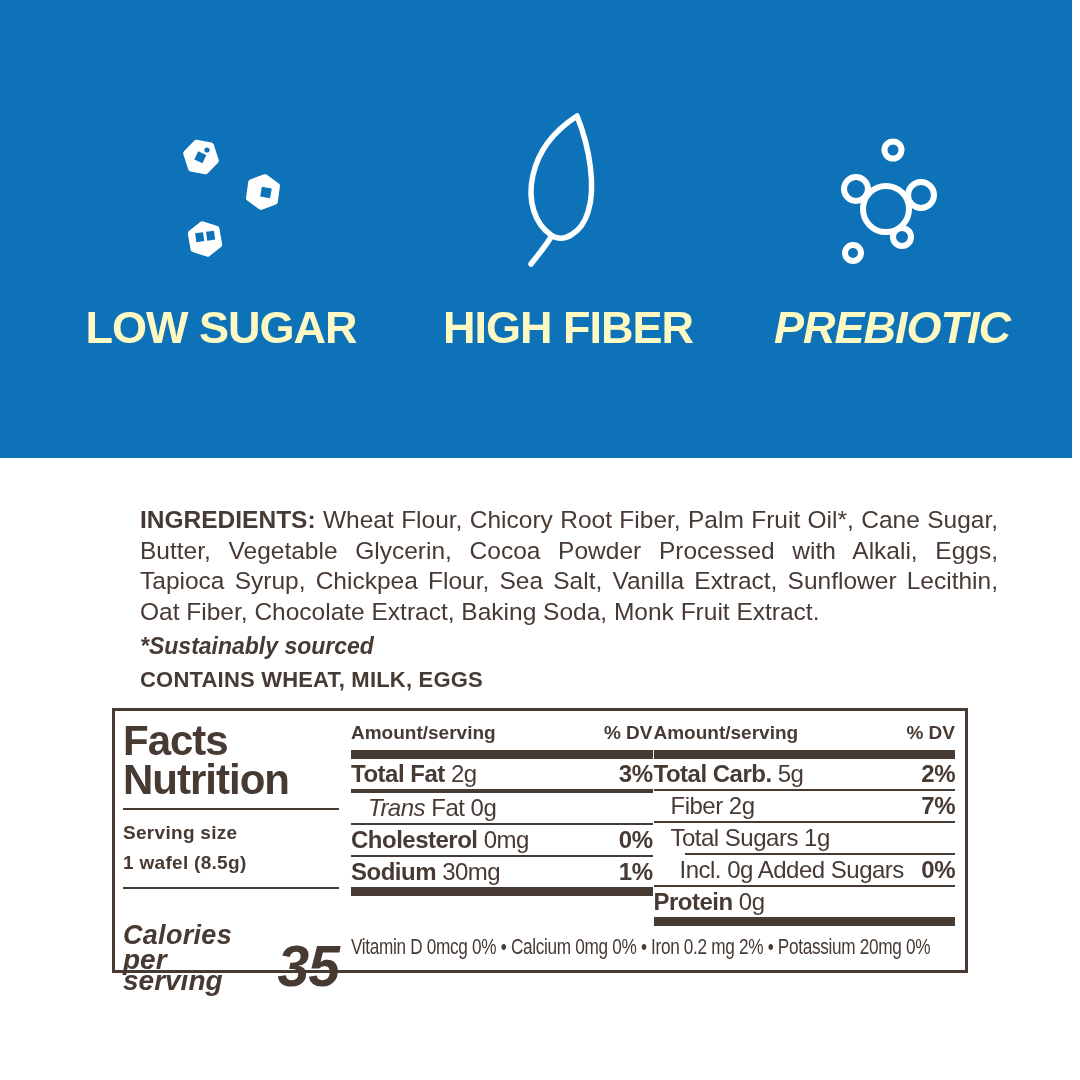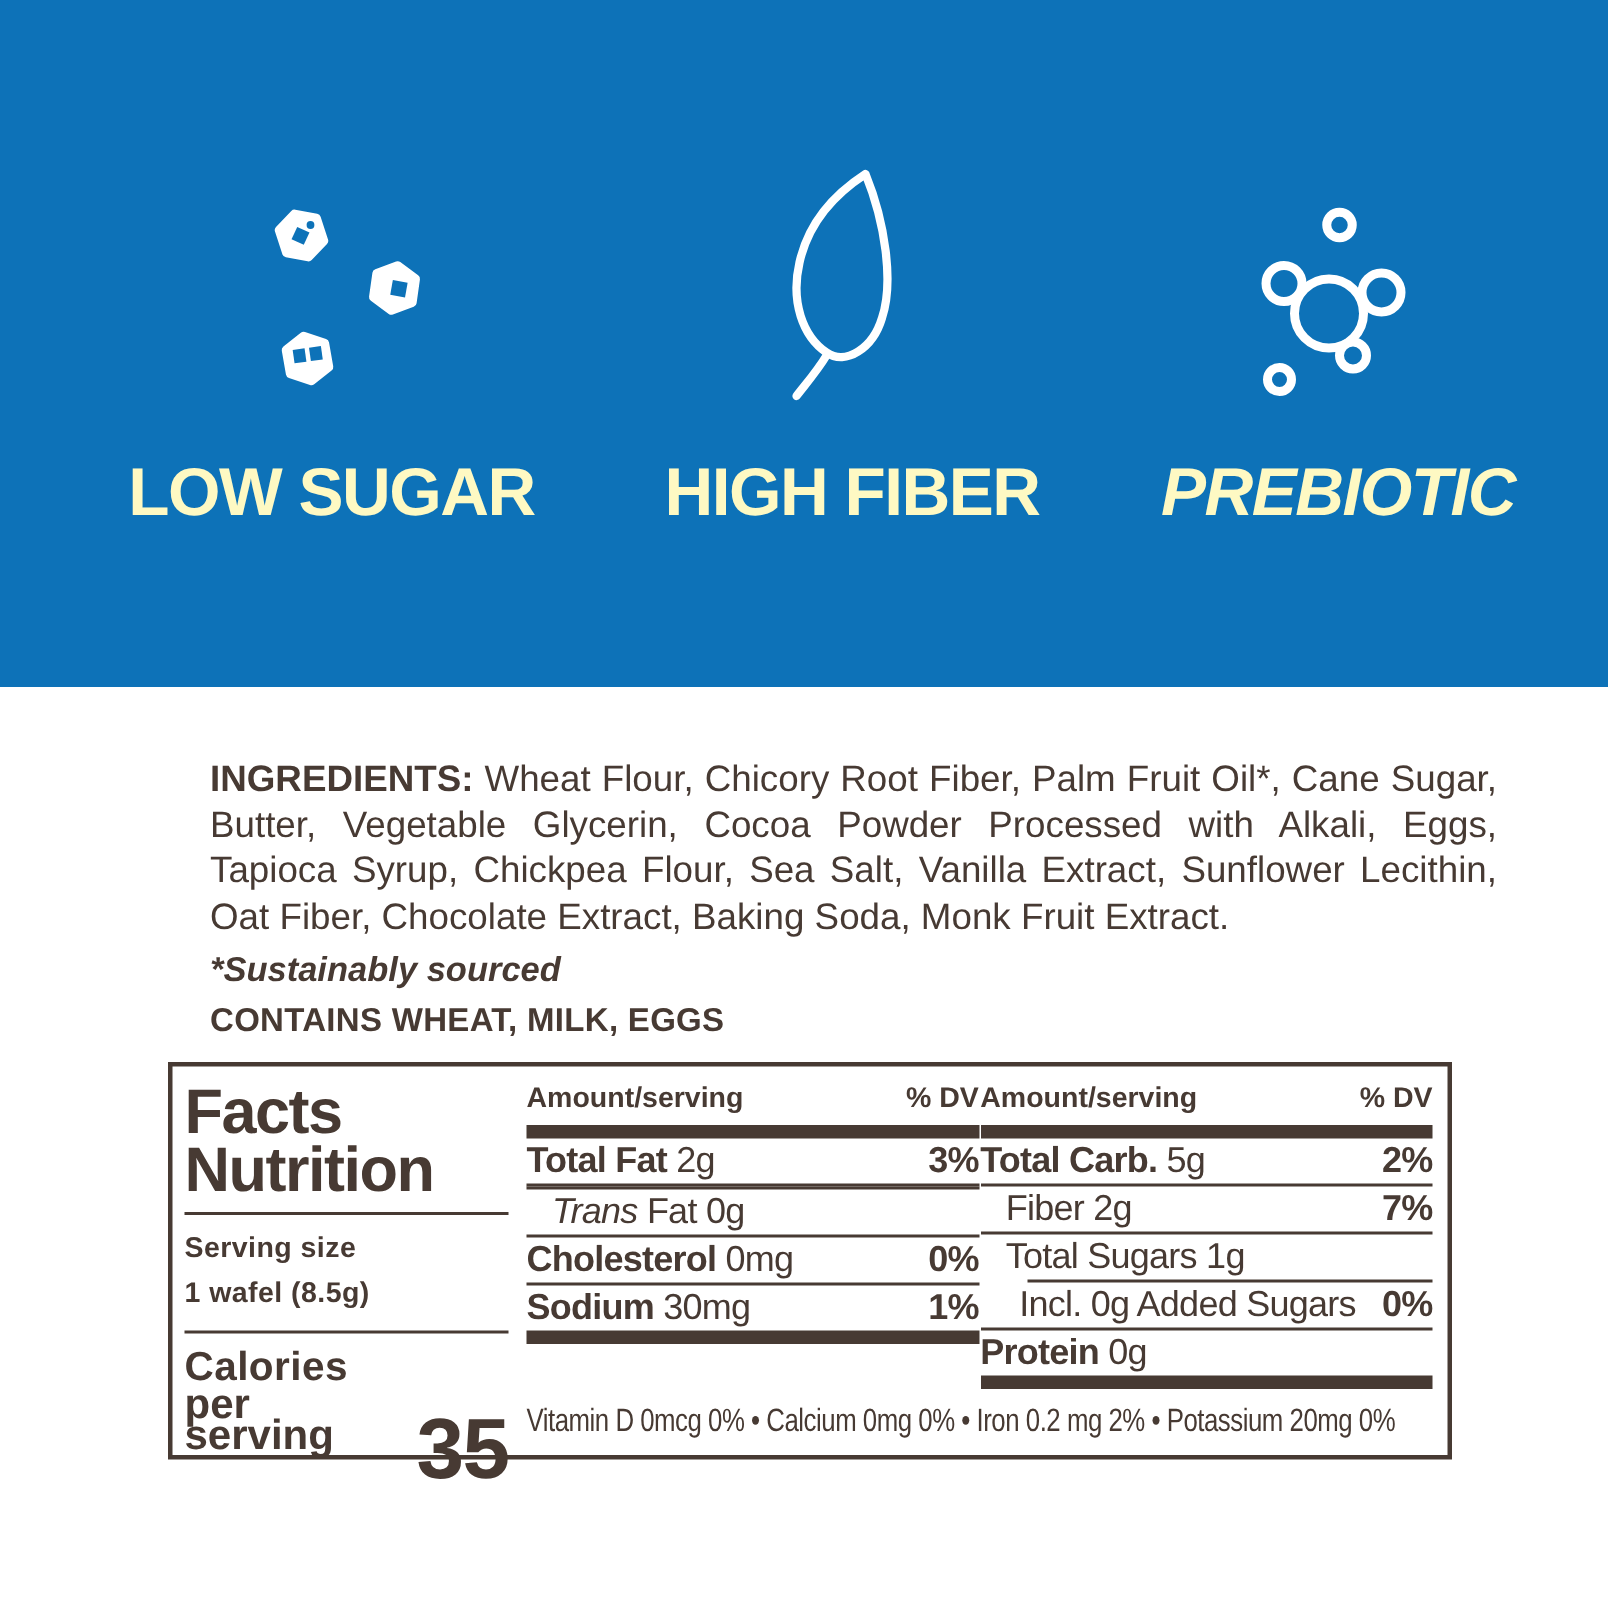--- a/index.html
+++ b/index.html
@@ -24,21 +24,21 @@
   .sustain { margin:6px 0 0 0; font-size:23px; font-style:italic; font-weight:bold; }
   .contains { margin:7px 0 0 0; font-size:22px; font-weight:bold; letter-spacing:0.2px; }
 
   
   .panel { position:absolute; left:112px; top:708px; width:856px; height:265px; box-sizing:border-box;
            border:3px solid var(--brown); display:flex; padding:10px 10px 8px 8px; }
   .col-left { flex:0 0 228px; padding-right:12px; box-sizing:border-box; }
   .nf-title div { font-size:42px; font-weight:bold; line-height:39px; letter-spacing:-1px; }
   .rule { height:2px; background:var(--brown); width:216px; margin:9px 0 8px 0; }
   .serving div { font-size:19px; font-weight:bold; line-height:30px; letter-spacing:0.3px; }
-  .cal-row { display:flex; align-items:flex-start; margin-top:2px; }
+  .cal-row { display:flex; align-items:flex-end; margin-top:2px;font-style:italic; }
   .cal { font-size:27px; font-weight:bold; line-height:28px; letter-spacing:0.3px; }
   .cal-sub { font-size:28px; font-weight:bold; line-height:21px; }
   .cal-value { font-size:57px; font-weight:bold; line-height:50px; margin-left:10px; letter-spacing:-1px;margin-top:44px; }
 
   .col-rest { flex:1; display:flex; flex-direction:column; min-width:0; }
   .cols { display:flex; gap:1px; }
   .ncol { flex:1; display:flex; flex-direction:column; min-width:0; }
   .chead { display:flex; justify-content:space-between; font-size:19px; font-weight:bold; padding:1px 0 6px 0; }
   .bar { height:9px; background:var(--brown); }
   .nrow { display:flex; justify-content:space-between; align-items:center; height:30px; font-size:24px;

